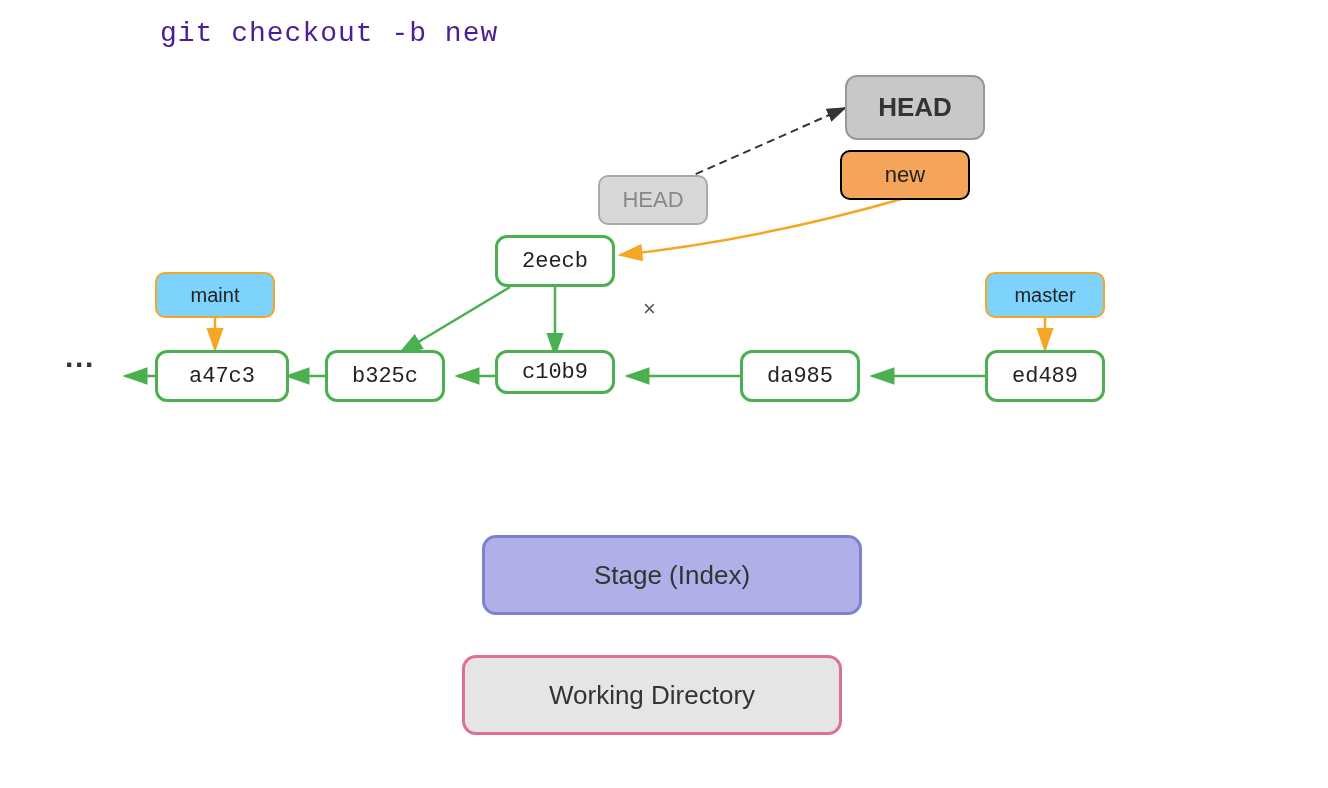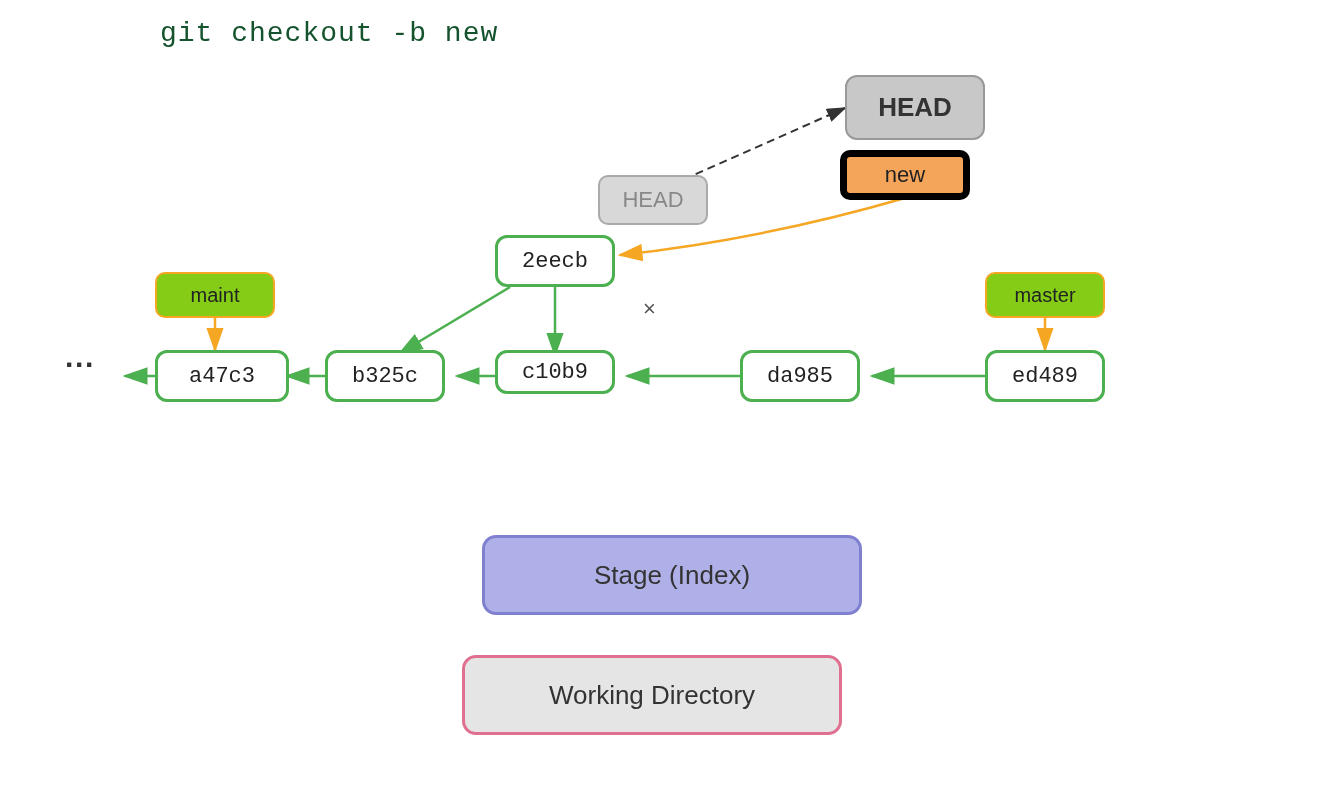--- a/index.html
+++ b/index.html
@@ -11,21 +11,21 @@
       position: relative;
       overflow: hidden;
     }
 
     .command-text {
       position: absolute;
       top: 18px;
       left: 160px;
       font-family: 'Courier New', monospace;
       font-size: 28px;
-      color: #14532d;
+      color: #4c1d95;
       letter-spacing: 1px;
     }
 
     
     .commit-node {
       position: absolute;
       border: 3px solid #4caf50;
       border-radius: 12px;
       background: #ffffff;
       display: flex;
@@ -34,21 +34,21 @@
       font-size: 22px;
       color: #222;
       font-family: 'Courier New', monospace;
     }
 
     
     .branch-label {
       position: absolute;
       border: 2px solid #f5a623;
       border-radius: 10px;
-      background: #84cc16;
+      background: #7dd3fc;
       display: flex;
       align-items: center;
       justify-content: center;
       font-size: 20px;
       color: #222;
     }
 
     
     .head-label {
       position: absolute;
@@ -72,21 +72,21 @@
       align-items: center;
       justify-content: center;
       font-size: 26px;
       color: #333;
       font-weight: bold;
     }
 
     
     .new-branch-label {
       position: absolute;
-      border: 7px solid #000000;
+      border: 2px solid #000000;
       border-radius: 10px;
       background: #f5a55a;
       display: flex;
       align-items: center;
       justify-content: center;
       font-size: 22px;
       color: #222;
     }
 
     

